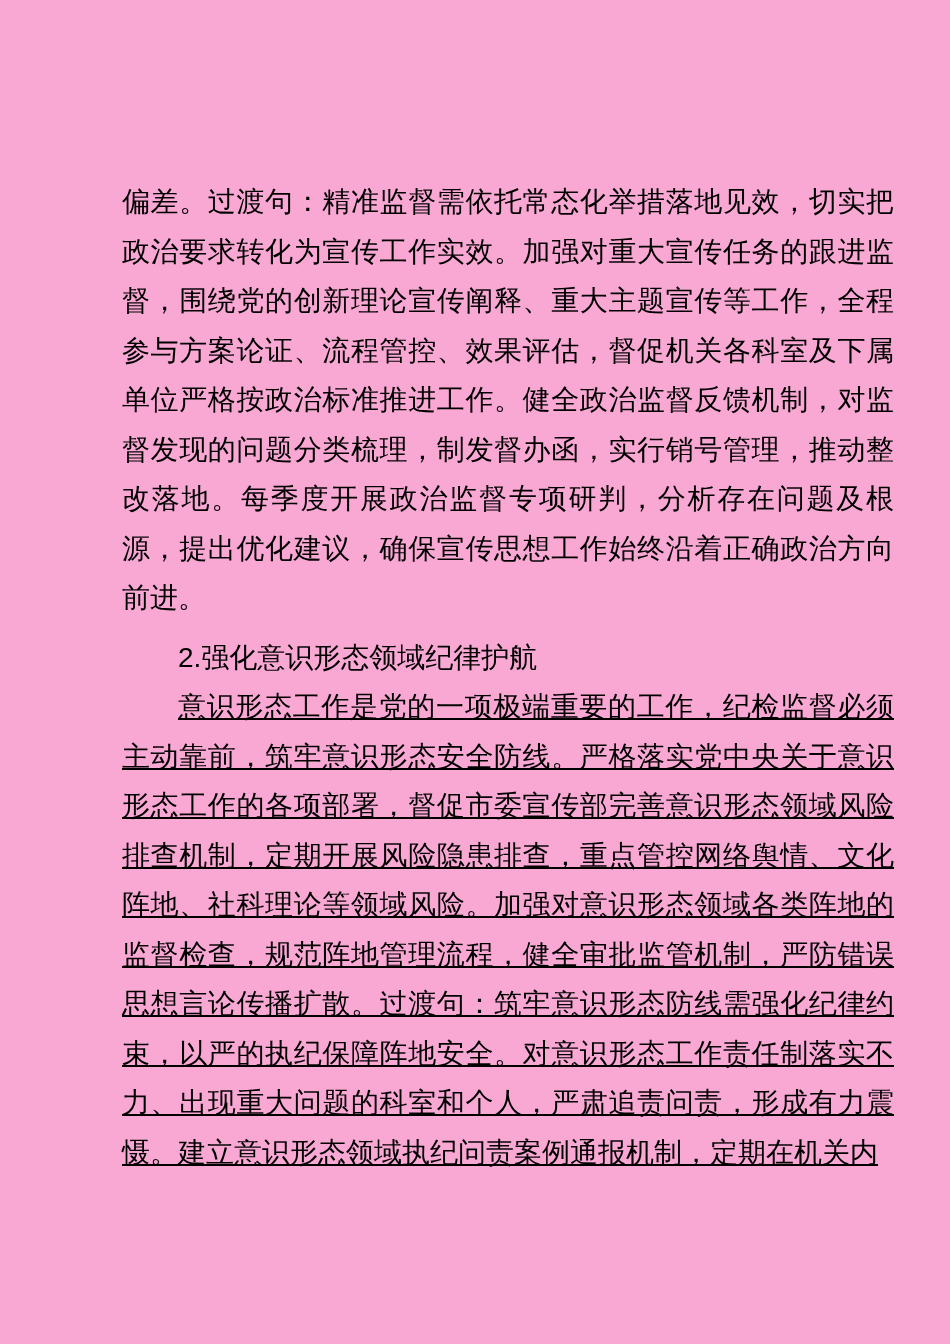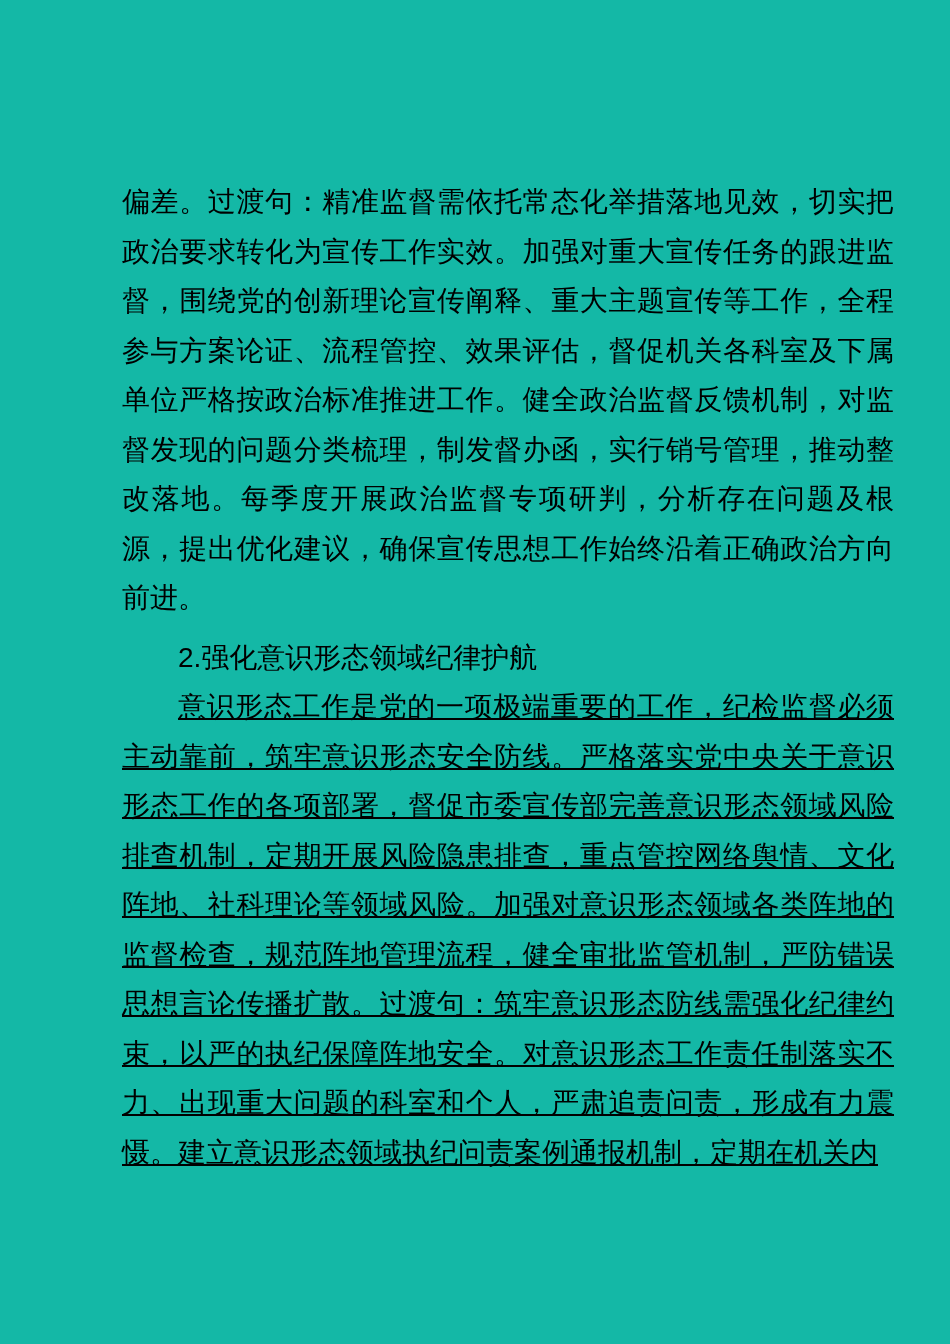--- a/index.html
+++ b/index.html
@@ -9,21 +9,21 @@
     }
     body {
       width: 950px;
       height: 1344px;
       overflow: hidden;
     }
     .page {
       box-sizing: border-box;
       width: 950px;
       height: 1344px;
-      background: #14b8a6;
+      background: #f9a8d4;
       padding: 177px 56px 0 122px;
       font-family: "Liberation Sans", "DejaVu Sans", sans-serif;
       font-size: 28px;
       line-height: 49.5px;
       color: #000000;
       letter-spacing: 0;
     }
     .page p {
       margin: 0;
       padding: 0;

